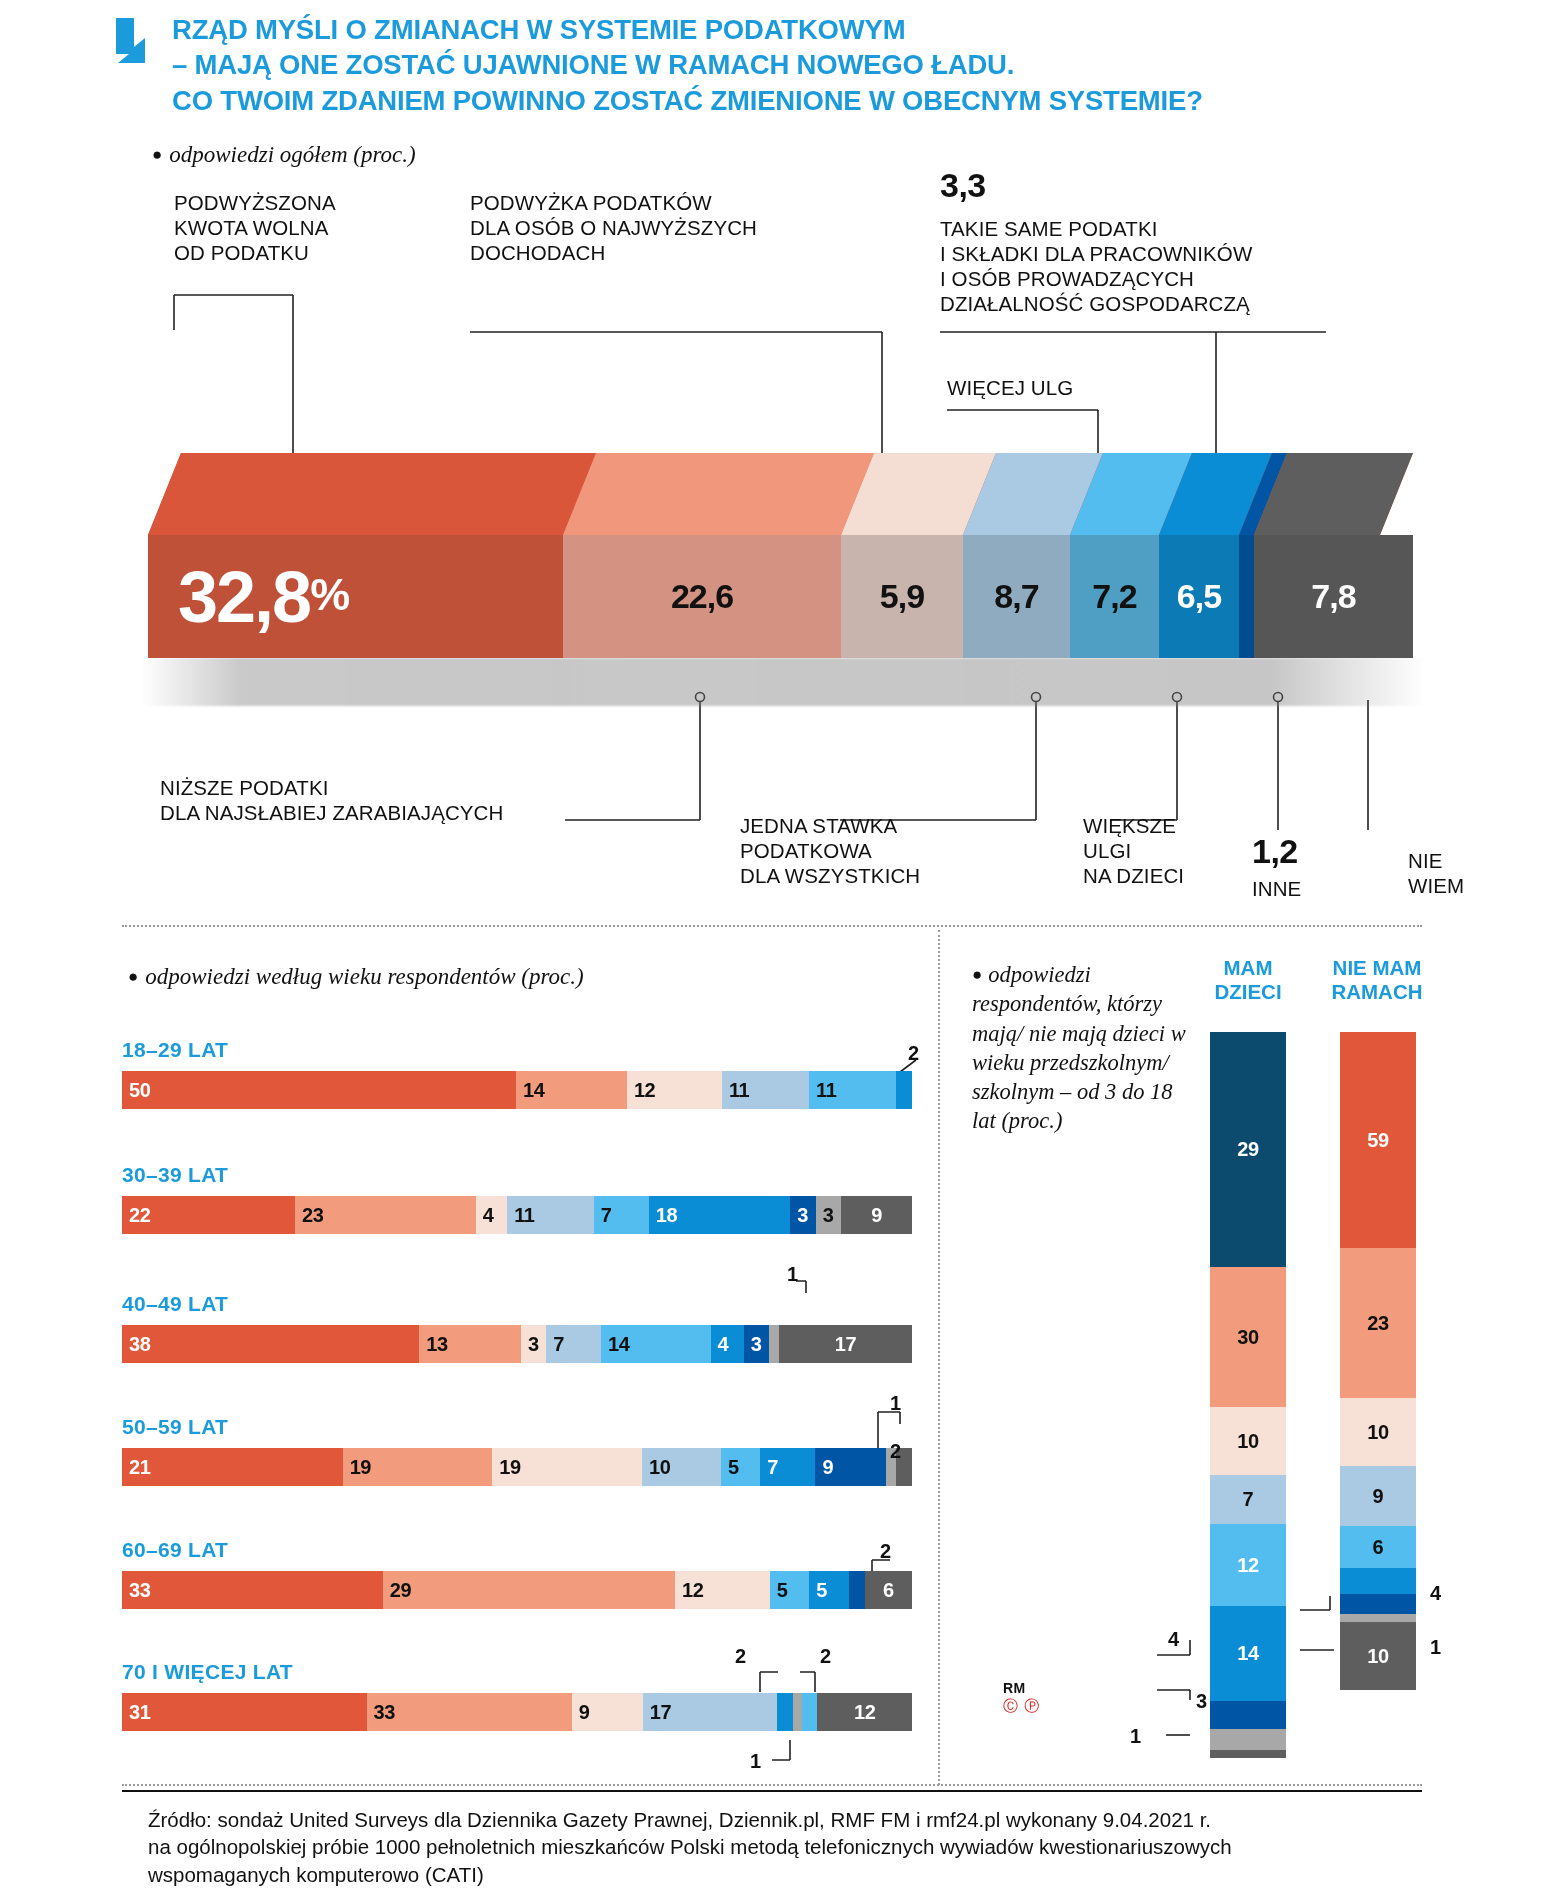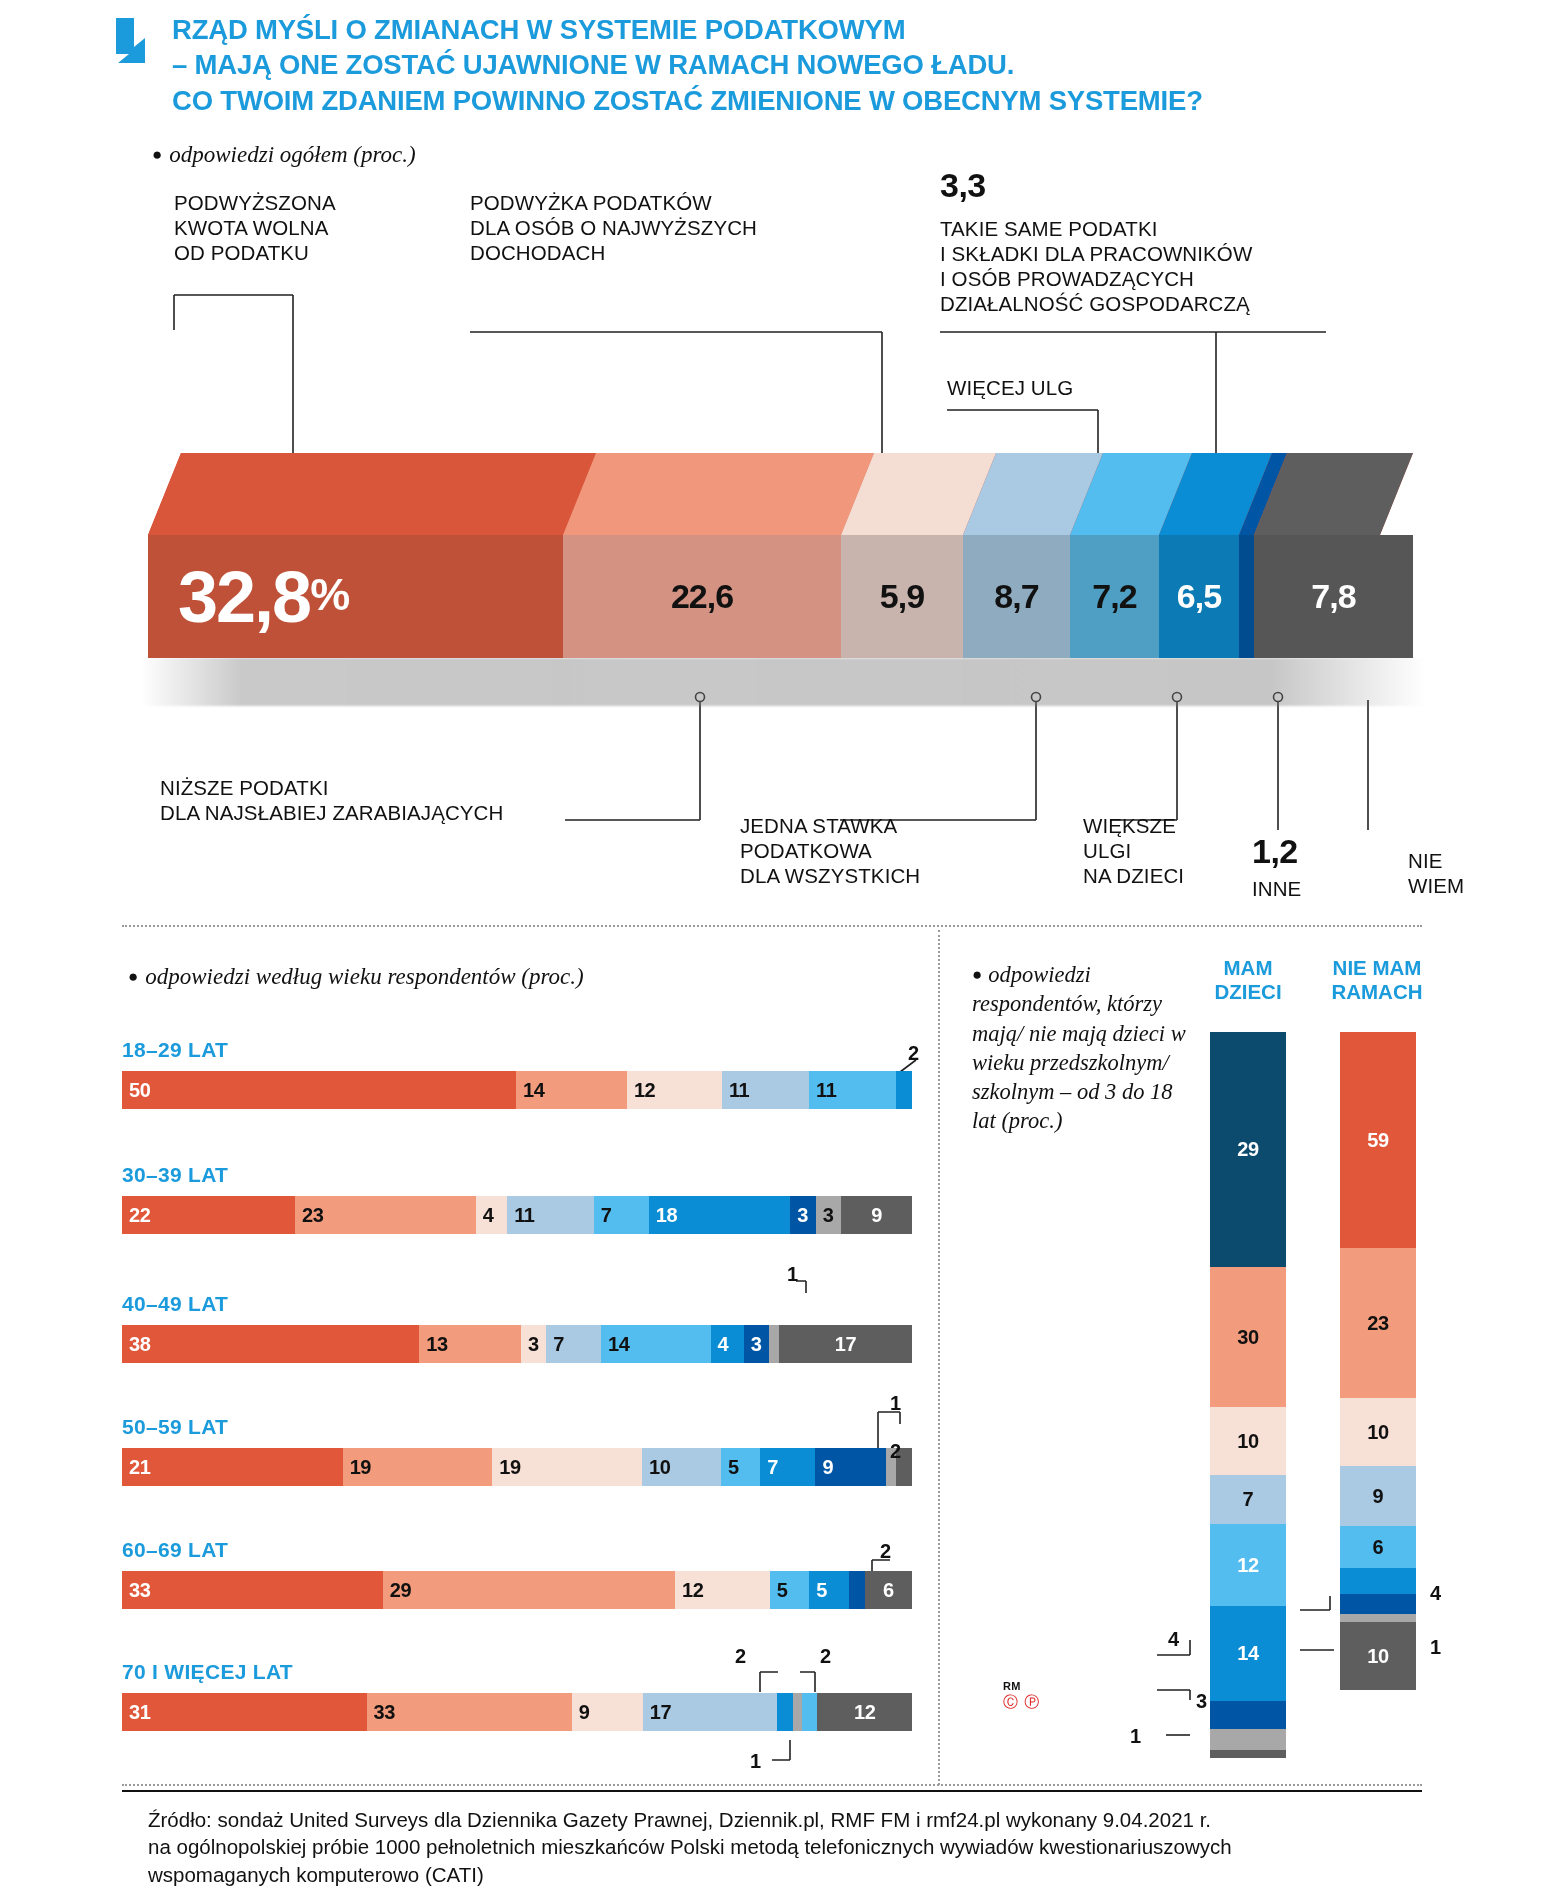--- a/index.html
+++ b/index.html
@@ -85,21 +85,21 @@
   .note-kids .dot { font-style:normal; font-size:17px; vertical-align:2px; margin-right:6px;}
 
   .kids-head { position:absolute; font-size:20.5px; font-weight:bold; color:#1b9bdc; text-align:center; line-height:1.18; white-space:pre-line;}
   .kidcol { position:absolute; width:76px; }
   .kid-seg { width:76px; position:relative; display:flex; align-items:center; justify-content:center;}
   .kid-seg span { font-size:20px; font-weight:bold; color:#fff; letter-spacing:-.3px;}
   .kid-seg.dark span { color:#111; }
 
   
   .rm { position:absolute; left:1003px; top:1680px; }
-  .rm .rmtxt { font-size:11px; font-weight:bold; color:#111; letter-spacing:.3px;}
+  .rm .rmtxt { font-size:14px; font-weight:bold; color:#111; letter-spacing:.3px;}
   .rm .cp { font-size:15px; color:#d22; letter-spacing:1px; margin-top:1px;}
 
   
   .foot-rule { position:absolute; left:122px; top:1790px; width:1300px; border-top:2px solid #111; }
   .footer {
     position:absolute; left:148px; top:1806px; width:1300px;
     font-size:20.5px; line-height:1.33; color:#111;
   }
 </style>
 </head>

